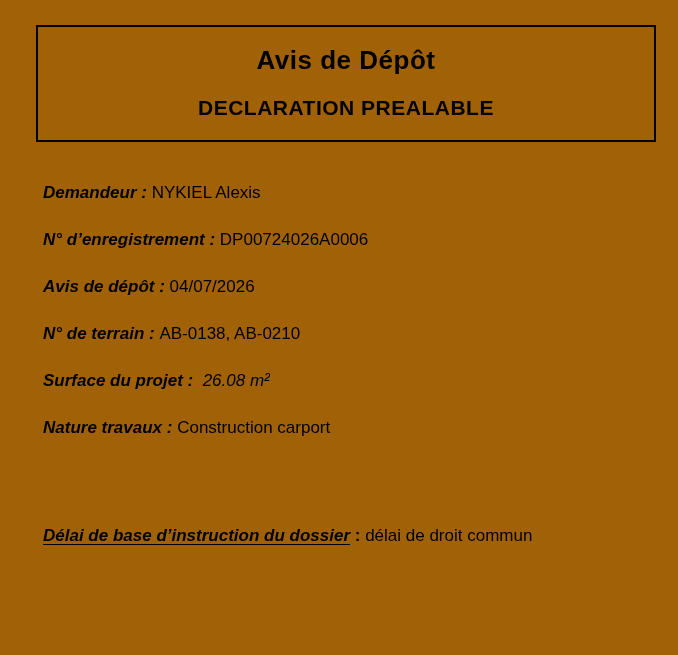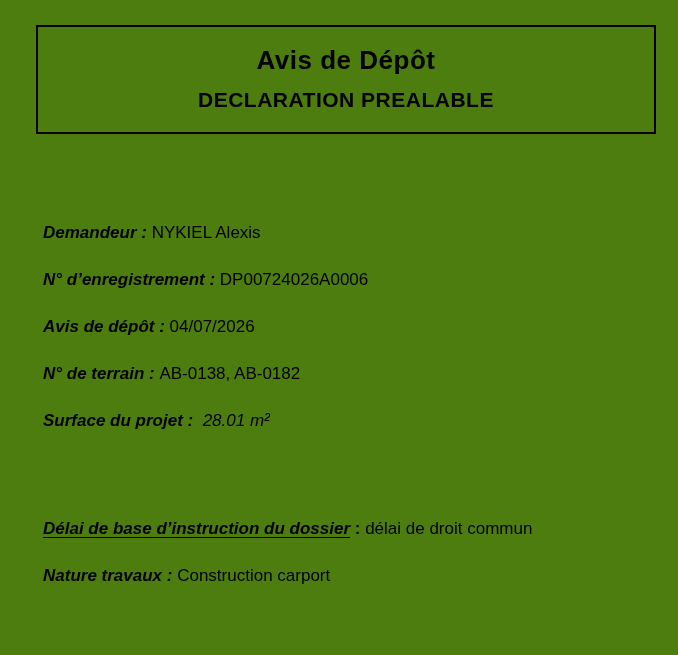--- a/index.html
+++ b/index.html
@@ -6,45 +6,45 @@
     margin: 0;
     padding: 0;
     background: #ffffff;
     color: #000000;
     font-family: "Liberation Sans", sans-serif;
   }
   .page {
     position: relative;
     width: 678px;
     height: 655px;
-    background: #4d7c0f;
+    background: #a16207;
     box-sizing: border-box;
     padding: 25px 22px 0 36px;
     overflow: hidden;
   }
   .header-box {
     border: 2px solid #000000;
     text-align: center;
     padding: 16px 0 18px 0;
   }
   .doc-title {
     font-size: 26px;
     font-weight: bold;
     line-height: 34px;
     letter-spacing: 0.5px;
   }
   .doc-subtitle {
     font-size: 21px;
     font-weight: bold;
     line-height: 28px;
-    margin-top: 9px;
+    margin-top: 17px;
     letter-spacing: 0.5px;
   }
   .fields {
-    margin-top: 88px;
+    margin-top: 40px;
     padding-left: 7px;
     font-size: 17px;
   }
   .field {
     line-height: 22px;
     margin-bottom: 25px;
     white-space: pre-wrap;
   }
   .lbl {
     font-weight: bold;
@@ -87,23 +87,23 @@
 
   <div class="fields">
 
     <div class="field"><span class="lbl">Demandeur</span><span class="colon"> : </span><span class="val">NYKIEL Alexis</span></div>
 
     <div class="field"><span class="lbl">N° d’enregistrement</span><span class="colon"> : </span><span class="val">DP00724026A0006</span></div>
 
     <div class="field"><span class="lbl">Avis de dépôt</span><span class="colon"> : </span><span class="val">04/07/2026</span></div>
 
 
-    <div class="field"><span class="lbl">N° de terrain</span><span class="colon"> : </span><span class="val">AB-0138, AB-0182</span></div>
+    <div class="field"><span class="lbl">N° de terrain</span><span class="colon"> : </span><span class="val">AB-0138, AB-0210</span></div>
 
-    <div class="field"><span class="lbl">Surface du projet</span><span class="colon"> :  </span><span class="val val-italic">28.01 m²</span></div>
+    <div class="field"><span class="lbl">Surface du projet</span><span class="colon"> :  </span><span class="val val-italic">26.08 m²</span></div>
+
+    <div class="field"><span class="lbl">Nature travaux</span><span class="colon"> : </span><span class="val">Construction carport</span></div>
 
     <div class="field footer-field"><span class="lbl underline">Délai de base d’instruction du dossier</span><span class="colon colon-upright"> : </span><span class="val">délai de droit commun</span></div>
-
-    <div class="field"><span class="lbl">Nature travaux</span><span class="colon"> : </span><span class="val">Construction carport</span></div>
 
   </div>
 
 </div>
 
 </body></html>

